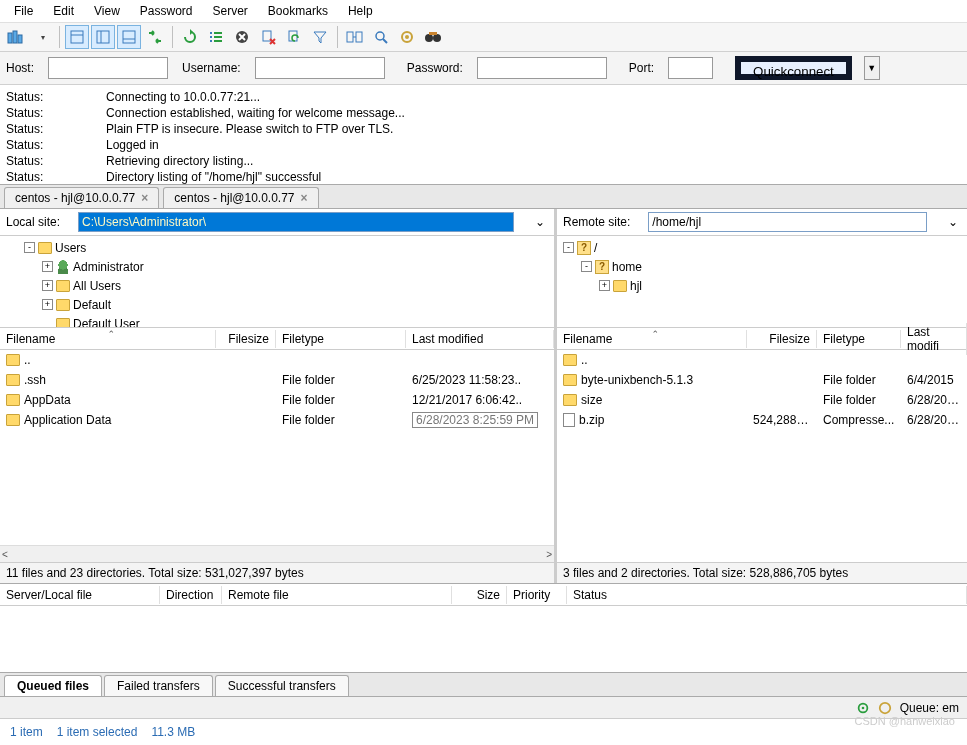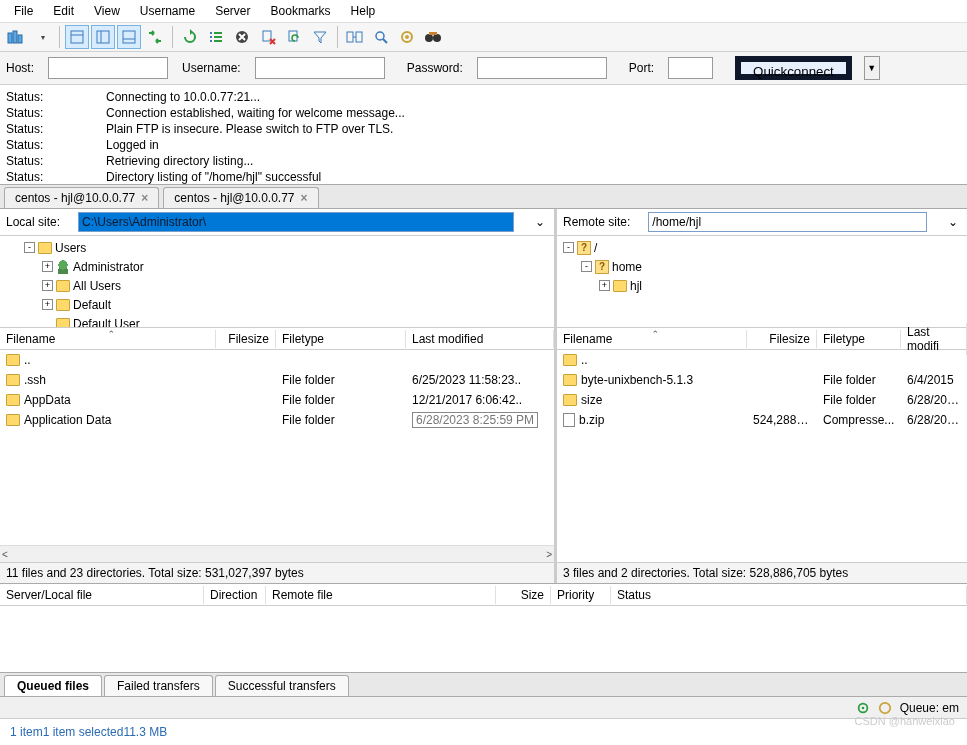--- a/index.html
+++ b/index.html
@@ -37,21 +37,21 @@
 .tab .x { color: #888; font-weight: bold; }
 
 
 .split { flex: 1; display: flex; border-bottom: 1px solid #aaa; min-height: 0; }
 .pane { display: flex; flex-direction: column; min-width: 0; }
 .pane.left { width: 557px; border-right: 3px solid #ccc; }
 .pane.right { flex: 1; }
 
 .sitebar { display: flex; align-items: center; gap: 18px; padding: 3px 6px; border-bottom: 1px solid #ccc; }
 .sitebar input { flex: 1; height: 20px; border: 1px solid #7a9ec7; padding: 1px 3px; font-size: 12px; }
-.sitebar input.selected { background: #0078d7; color: #0f172a; }
+.sitebar input.selected { background: #0078d7; color: #fef9c3; }
 .sitebar .dd { width: 16px; text-align: center; }
 
 
 .tree { flex: 0 0 92px; overflow-y: scroll; border-bottom: 1px solid #ccc; background: #fff; padding: 2px 6px; position: relative; }
 .tree .node { display: flex; align-items: center; gap: 3px; height: 19px; }
 .tree .i1 { padding-left: 18px; }
 .tree .i2 { padding-left: 36px; }
 .exp { width: 11px; height: 11px; border: 1px solid #888; display: inline-flex; align-items: center; justify-content: center; font-size: 9px; line-height: 9px; background: #fff; }
 .folder-icon { width: 14px; height: 12px; background: #ffd96a; border: 1px solid #c9a33a; border-radius: 1px; display: inline-block; flex-shrink: 0; }
 .q-icon { width: 14px; height: 14px; background: #ffe08a; border: 1px solid #c9a33a; display: inline-flex; align-items: center; justify-content: center; font-size: 10px; font-weight: bold; color: #8a5a00; }
@@ -84,33 +84,33 @@
 
 .btabs { display: flex; background: #e8e8e8; border-bottom: 1px solid #aaa; padding: 2px 0 0 4px; }
 .btab { padding: 3px 12px; border: 1px solid #aaa; border-bottom: none; background: #f8f8f8; border-radius: 3px 3px 0 0; margin-right: 2px; }
 .btab.active { background: #fff; font-weight: bold; }
 
 
 .statusbar { display: flex; justify-content: flex-end; align-items: center; gap: 8px; padding: 2px 8px; background: #f0f0f0; border-bottom: 1px solid #ccc; height: 22px; }
 .gear { width: 14px; height: 14px; }
 
 
-.footer { display: flex; align-items: center; padding: 6px 10px; color: #2a6bb3; font-size: 12px; }
+.footer { display: flex; align-items: center; padding: 6px 10px; color: #2a6bb3; font-size: 12px; gap: 14px; }
 .watermark { position: absolute; right: 12px; bottom: 18px; color: #ccc; font-size: 11px; }
 
 svg { display: block; }
 </style>
 </head>
 <body>
 
 <div class="menubar">
   <span>File</span>
   <span>Edit</span>
   <span>View</span>
-  <span>Username</span>
+  <span>Password</span>
   <span>Server</span>
   <span>Bookmarks</span>
   <span>Help</span>
 </div>
 
 <div class="toolbar">
   <div class="tbtn">
       <svg width="18" height="16">
         <rect x="1" y="4" width="4" height="10" fill="#5aa9e6" stroke="#2d6aa3"></rect>
         <rect x="6" y="2" width="4" height="12" fill="#5aa9e6" stroke="#2d6aa3"></rect>
@@ -416,21 +416,21 @@
           <div class="rc-mod">6/28/2023 5</div>
         </div>
       </div>
     <div style="flex:1"></div>
     <div class="summary">3 files and 2 directories. Total size: 528,886,705 bytes</div>
   </div>
 </div>
 
 <div class="queue">
   <div class="queuehdr">
-    <div style="width:204px">Server/Local file</div>
+    <div style="width:160px">Server/Local file</div>
     <div style="width:62px">Direction</div>
     <div style="width:230px">Remote file</div>
     <div style="width:55px;text-align:right">Size</div>
     <div style="width:60px">Priority</div>
     <div style="flex:1">Status</div>
   </div>
   <div class="queuebody"></div>
 </div>
 
 <div class="btabs">

